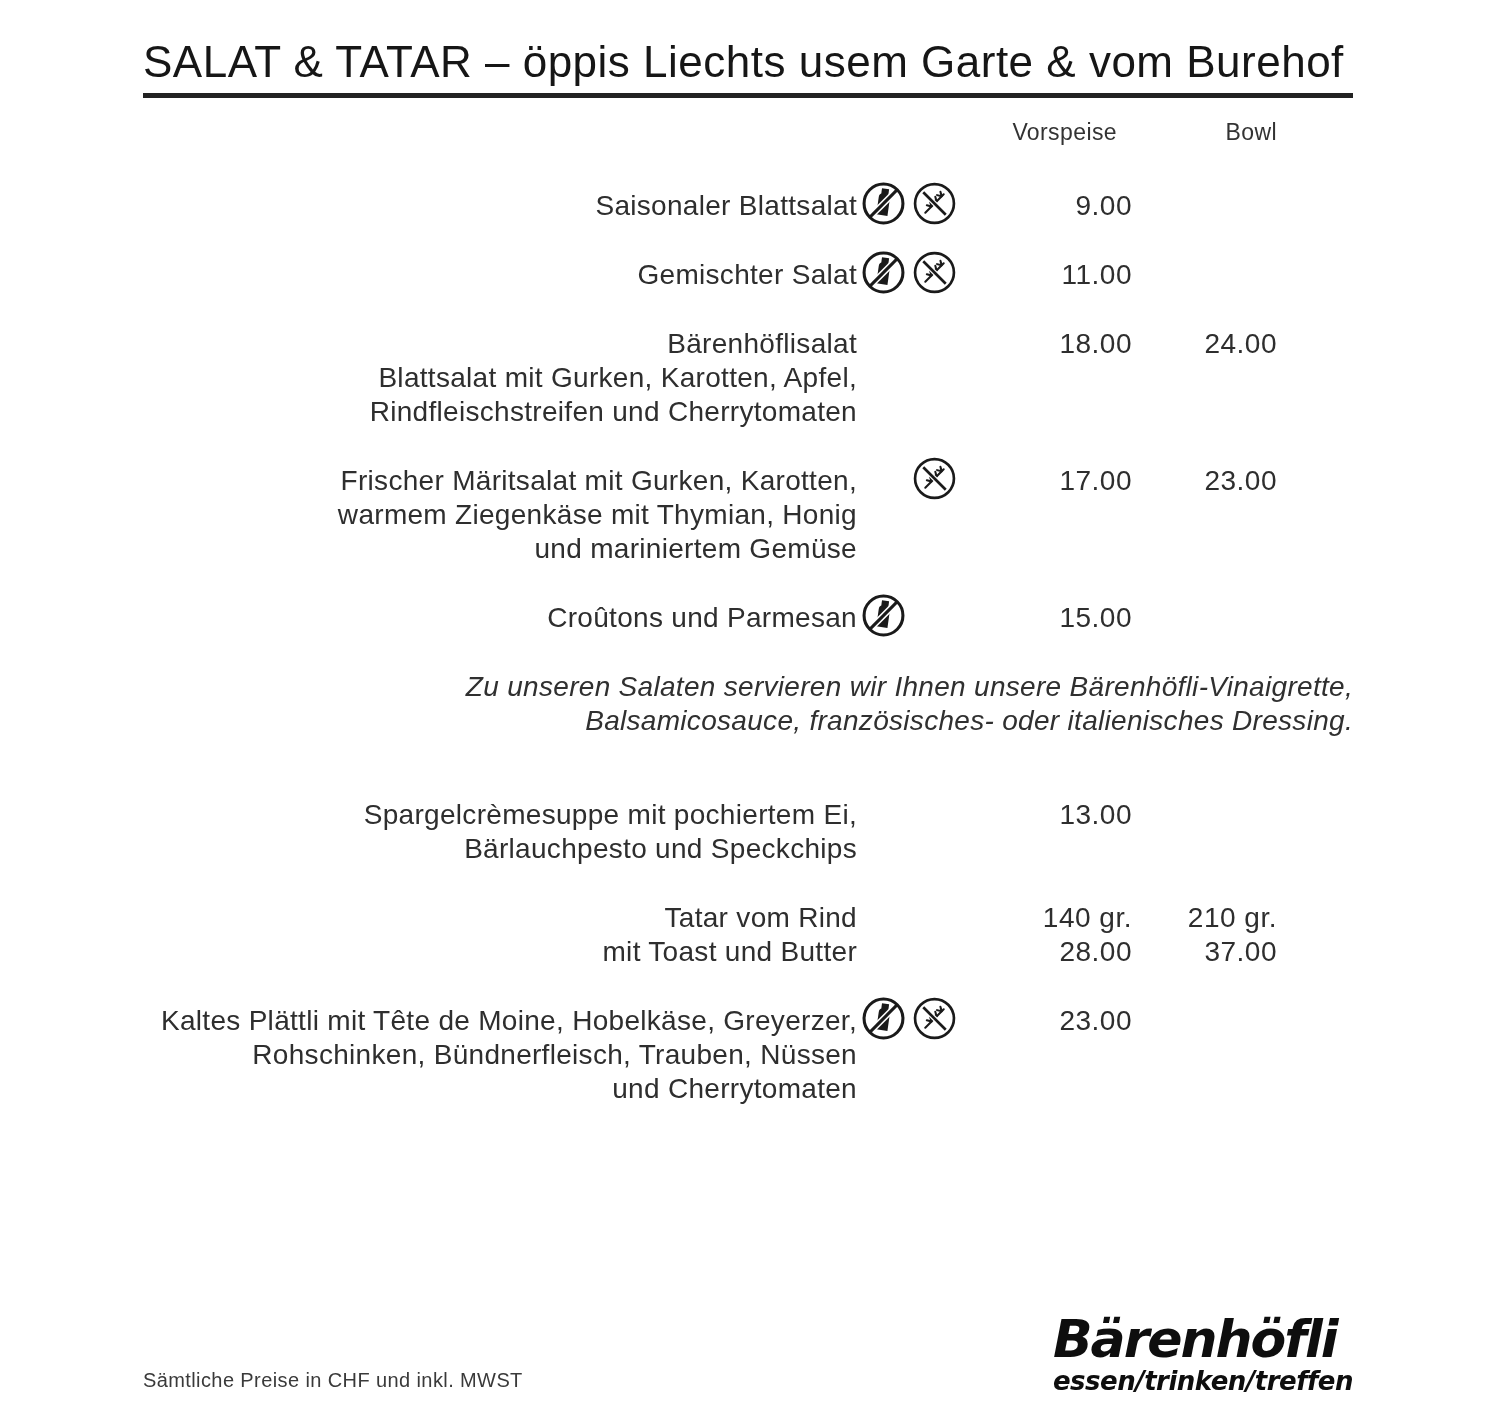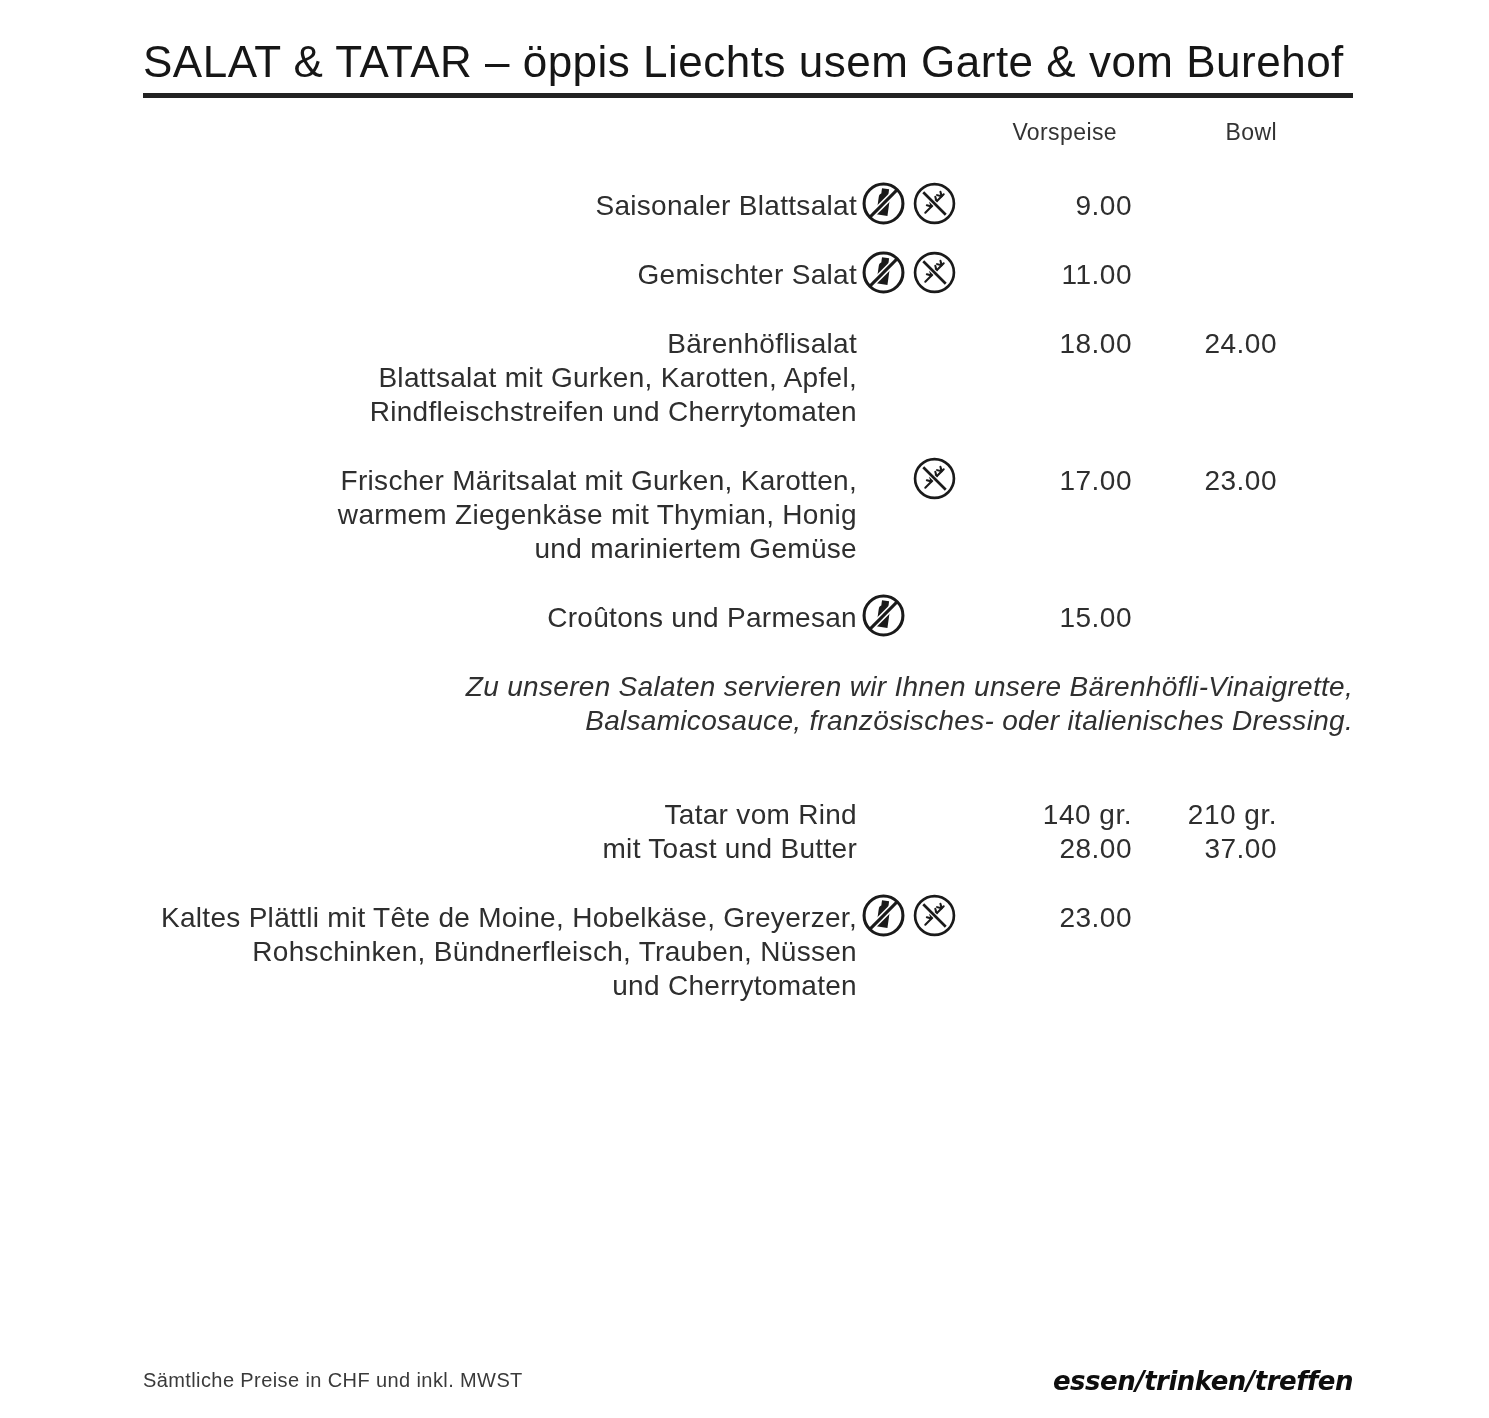--- a/index.html
+++ b/index.html
@@ -238,20 +238,29 @@
       </div>
       <div class="price">15.00</div>
       <div class="price"></div>
     </div>
 
     <div class="note-block">
       <div class="line">Zu unseren Salaten servieren wir Ihnen unsere Bärenhöfli-Vinaigrette,</div>
       <div class="line">Balsamicosauce, französisches- oder italienisches Dressing.</div>
     </div>
 
+    <div class="grid-row row">
+      <div>
+        <div class="line">Spargelcrèmesuppe mit pochiertem Ei,</div>
+        <div class="line">Bärlauchpesto und Speckchips</div>
+      </div>
+      <div class="col-icons"></div>
+      <div class="price">13.00</div>
+      <div class="price"></div>
+    </div>
 
     <div class="grid-row row">
       <div>
         <div class="line">Tatar vom Rind</div>
         <div class="line">mit Toast und Butter</div>
       </div>
       <div class="col-icons"></div>
       <div>
         <div class="price">140 gr.</div>
         <div class="price">28.00</div>
@@ -295,14 +304,15 @@
       <div class="price">23.00</div>
       <div class="price"></div>
     </div>
 
   </div>
 </div>
 
 <div class="footer-note">Sämtliche Preise in CHF und inkl. MWST</div>
 
 <div class="logo">
+  <div class="logo-name">Bärenhöfli</div>
   <div class="logo-tagline">essen/trinken/treffen</div>
 </div>
 
 </body></html>

